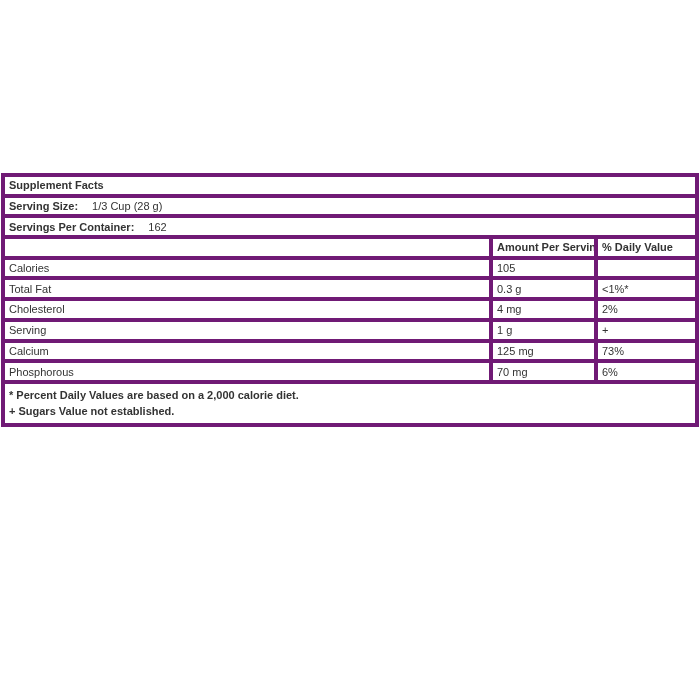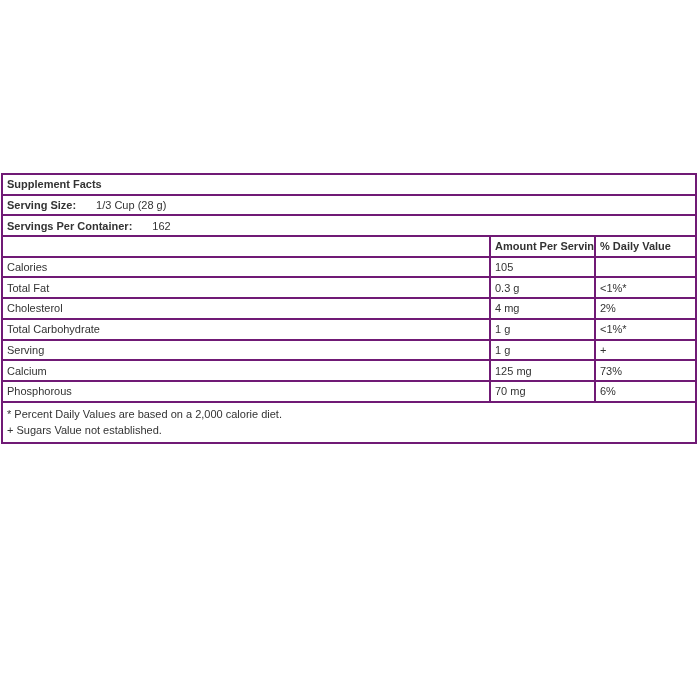--- a/index.html
+++ b/index.html
@@ -18,40 +18,41 @@
     position: absolute;
     top: 173px;
     left: 1px;
     width: 694px;
     border-collapse: collapse;
     table-layout: fixed;
     font-size: 11px;
     color: #333333;
   }
   table.facts td {
-    border: 2px solid #701a75;
+    border: 4px solid #701a75;
     box-sizing: border-box;
     height: 20.7px;
     padding: 0 4px;
     vertical-align: middle;
     white-space: nowrap;
     overflow: hidden;
     font-weight: normal;
   }
   table.facts td.bold, table.facts b {
     font-weight: bold;
   }
   table.facts .value-after-label {
-    margin-left: 20px;
+    margin-left: 14px;
   }
   table.facts td.footnote-cell {
     height: 38px;
     padding: 3px 4px 4px 4px;
     vertical-align: top;
     white-space: normal;
+    font-weight: bold;
   }
   .footnote-line {
     line-height: 16px;
     white-space: nowrap;
   }
 </style>
 </head>
 <body>
 
 <table class="facts">
@@ -85,25 +86,20 @@
       <td>Total Fat</td>
       <td>0.3 g</td>
       <td>&lt;1%*</td>
     </tr>
     <tr>
       <td>Cholesterol</td>
       <td>4 mg</td>
       <td>2%</td>
     </tr>
     <tr>
-      <td>Total Carbohydrate</td>
-      <td>1 g</td>
-      <td>&lt;1%*</td>
-    </tr>
-    <tr>
       <td>Serving</td>
       <td>1 g</td>
       <td>+</td>
     </tr>
     <tr>
       <td>Calcium</td>
       <td>125 mg</td>
       <td>73%</td>
     </tr>
     <tr>

